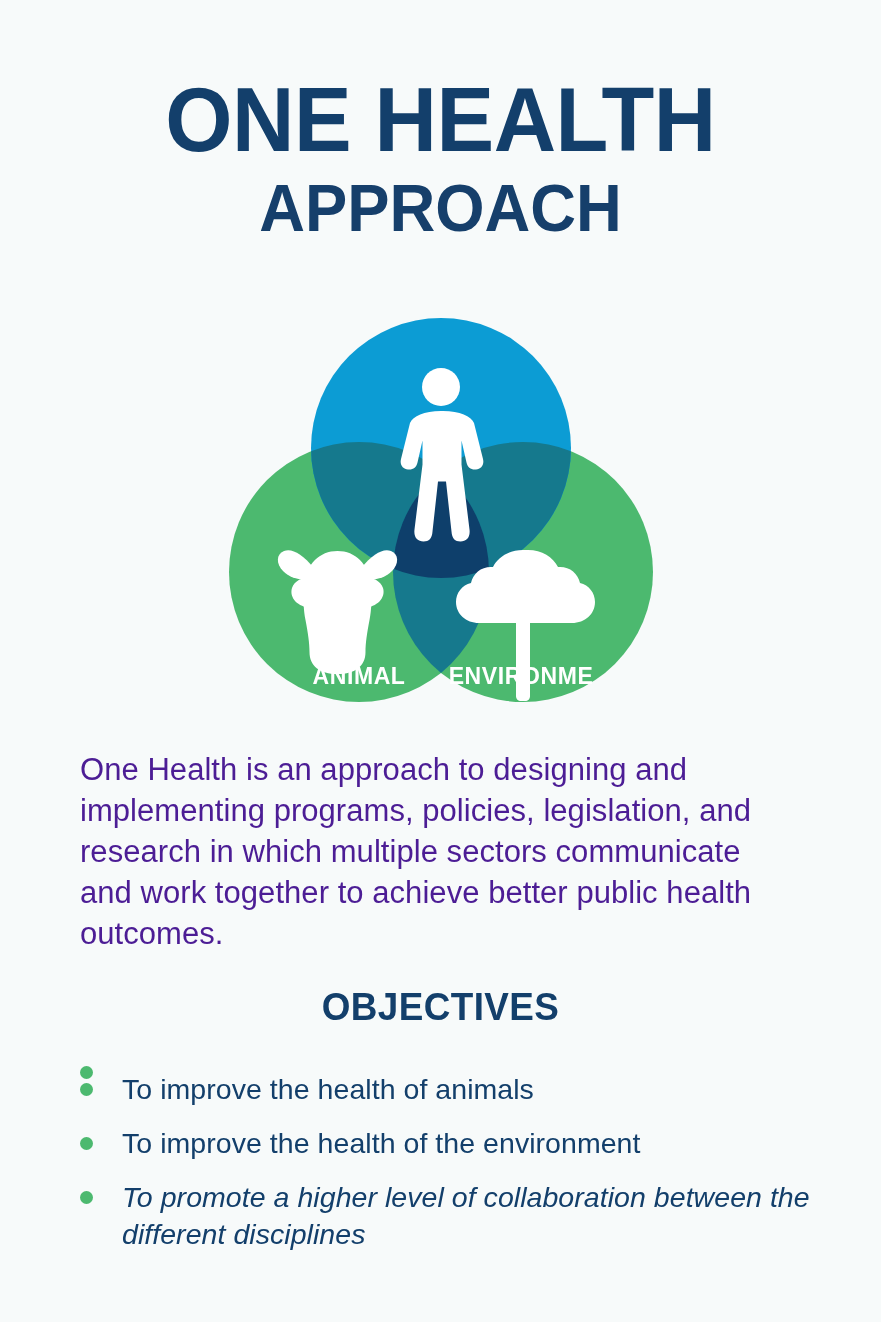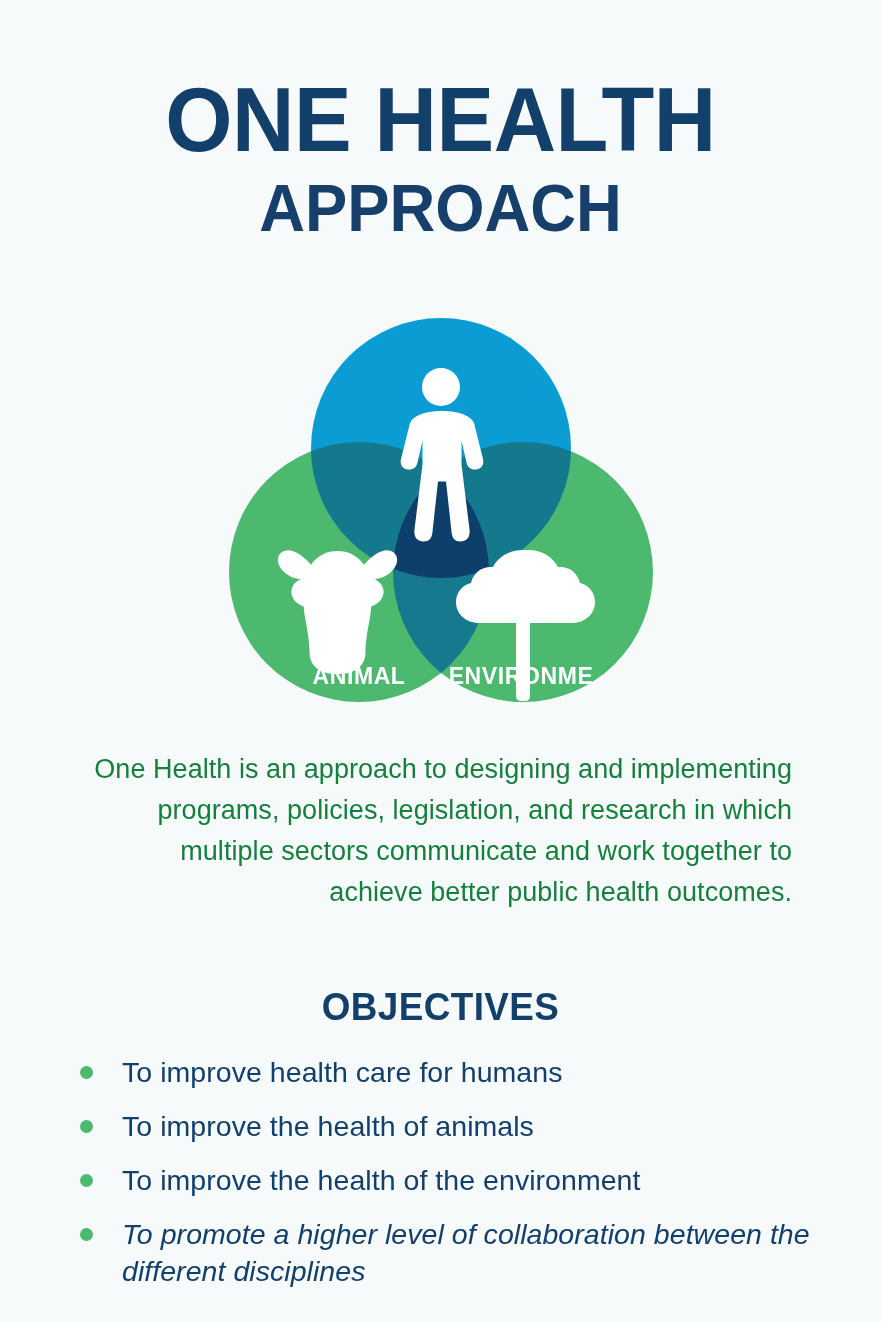--- a/index.html
+++ b/index.html
@@ -71,26 +71,25 @@
     letter-spacing: 0.6px;
     fill: #ffffff;
   }
 
   
   .body-copy {
     position: absolute;
     top: 731px;
     left: 80px;
     width: 712px;
-    font-size: 27px;
+    font-size: 31px;
     line-height: 41px;
-    color: #15803d;
+    color: #4c1d95;
     font-weight: 400;
     letter-spacing: 0.05px;
-    text-align: right;
   }
 
   
   .objectives-heading {
     position: absolute;
     top: 968px;
     left: 0;
     width: 881px;
     text-align: center;
     font-size: 38px;
@@ -247,21 +246,20 @@
     </svg>
   </div>
 
   <div class="body-copy">One Health is an approach to designing and implementing programs, policies, legislation, and research in which multiple sectors communicate and work together to achieve better public health outcomes.</div>
 
   <div class="objectives-heading">OBJECTIVES</div>
 
   <ul class="objectives-list">
     <li class="objective-item">
       <span class="bullet-dot"></span>
-      <span>To improve health care for humans</span>
     </li>
     <li class="objective-item">
       <span class="bullet-dot"></span>
       <span>To improve the health of animals</span>
     </li>
     <li class="objective-item">
       <span class="bullet-dot"></span>
       <span>To improve the health of the environment</span>
     </li>
     <li class="objective-item">

